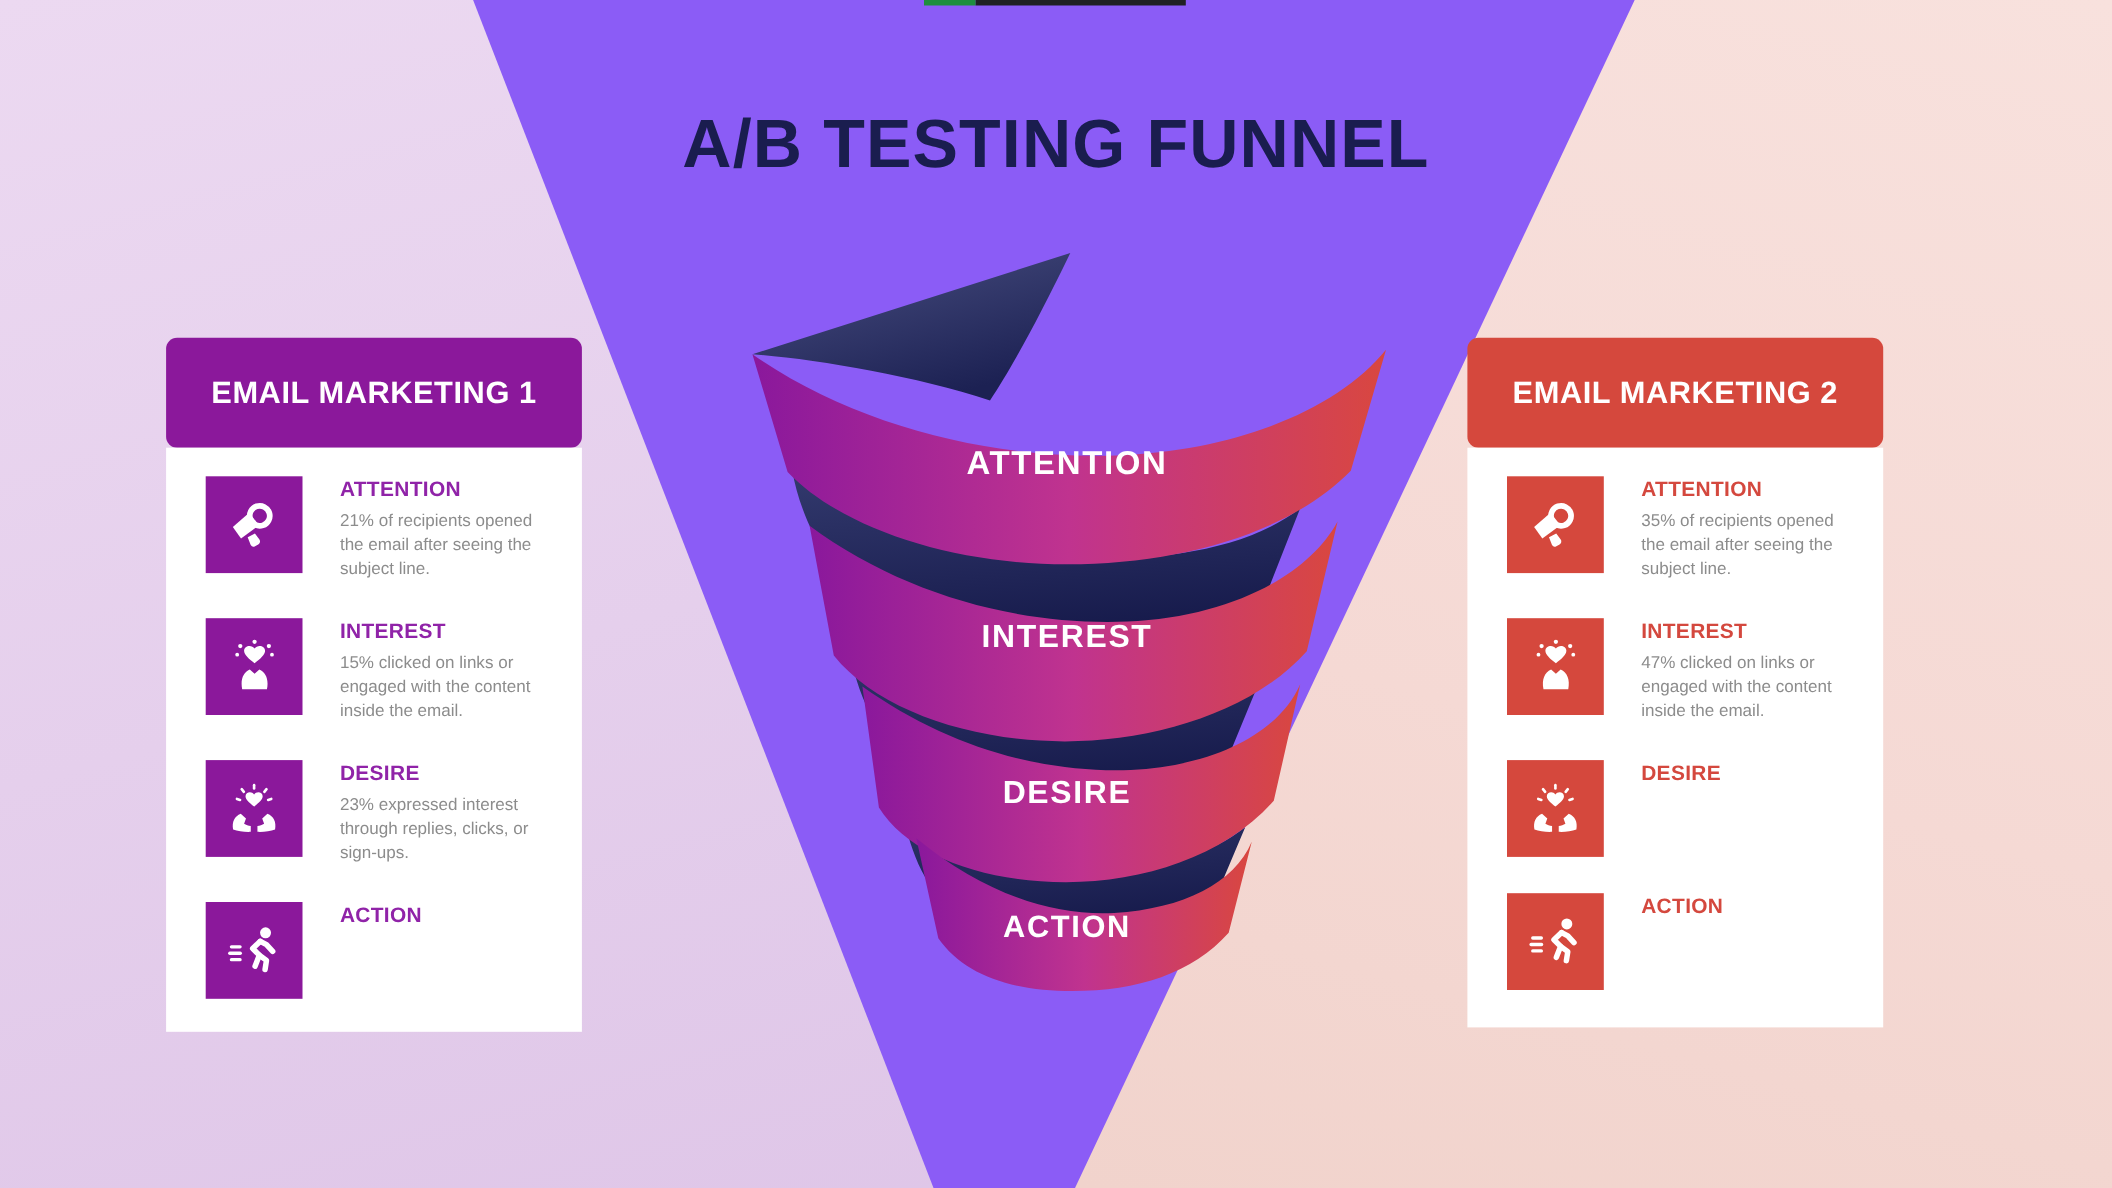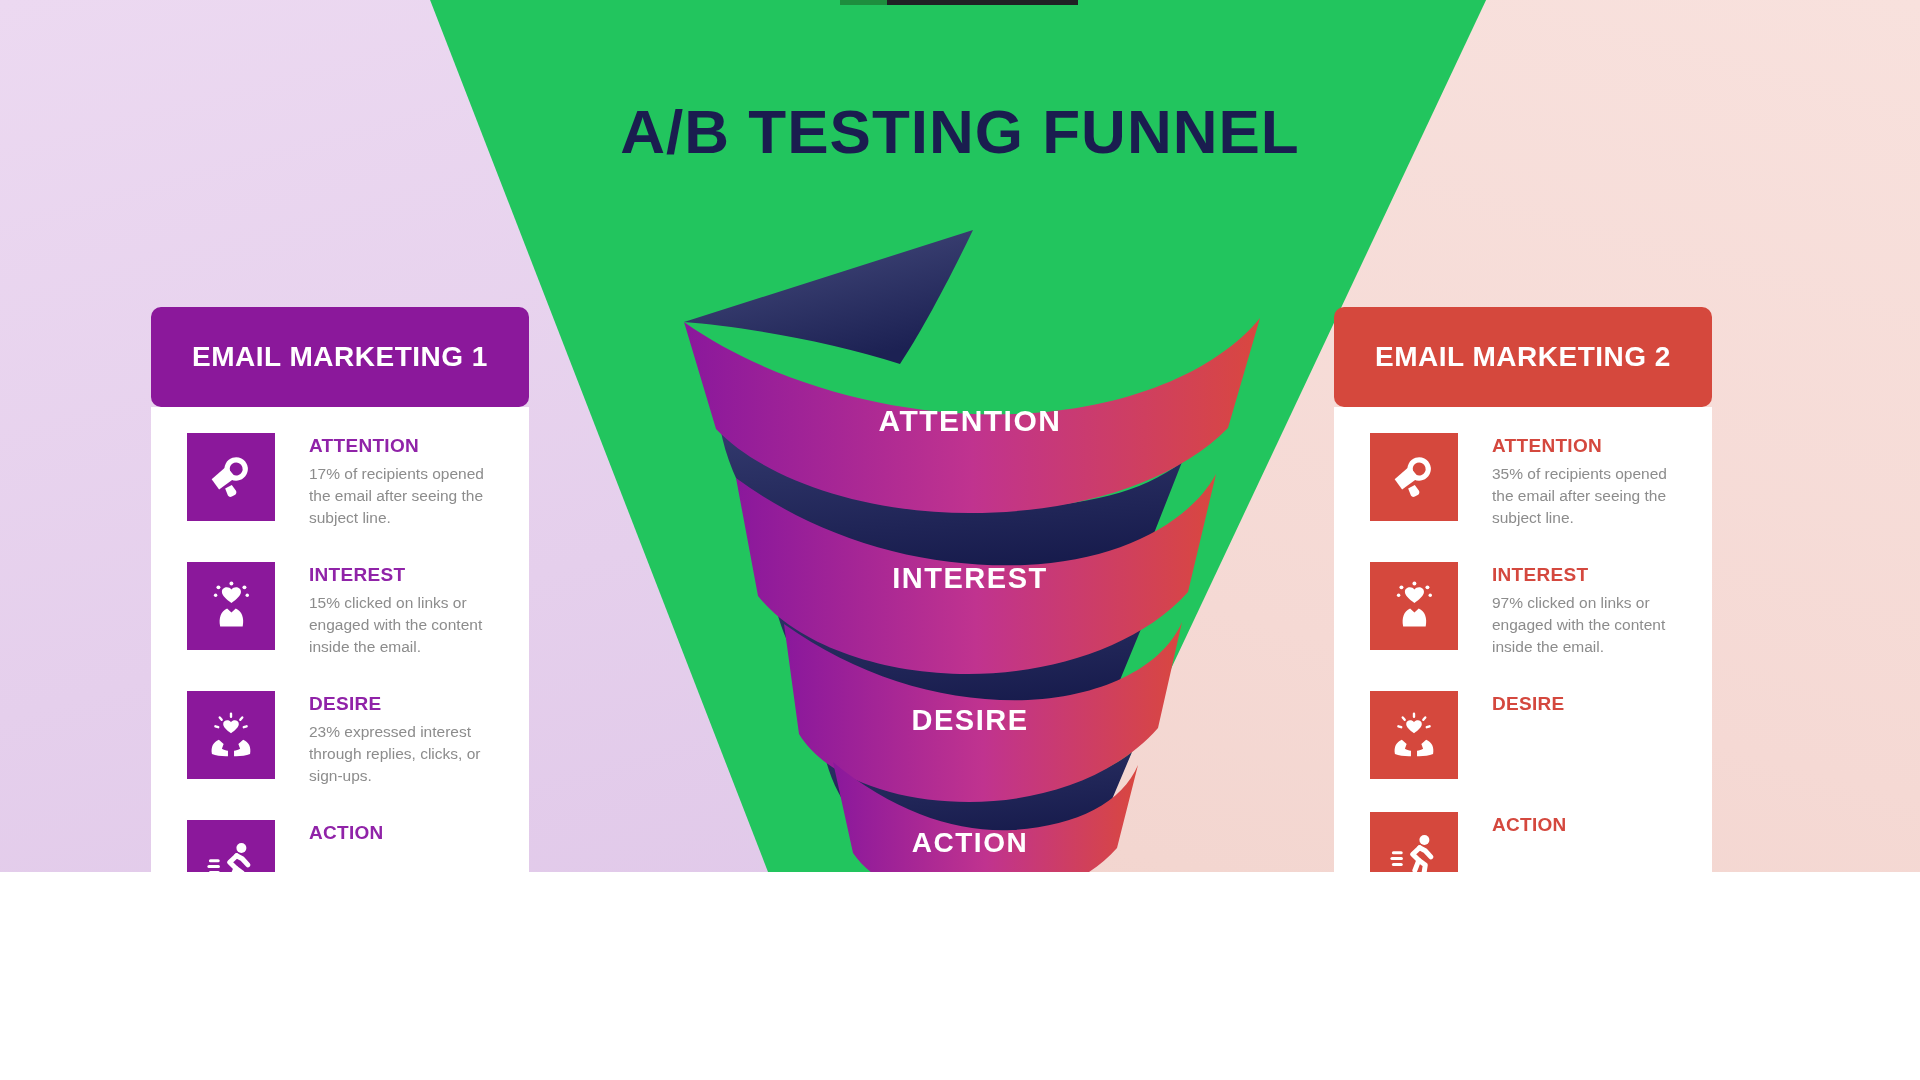--- a/index.html
+++ b/index.html
@@ -1,17 +1,17 @@
 <!DOCTYPE html>
 <html><head>
 <meta charset="utf-8">
 <style>
   html,body{margin:0;padding:0;background:#fff;}
-  #stage{position:relative;width:1920px;height:872px;overflow:hidden;
-         font-family:"Liberation Sans",sans-serif;background:#22c55e;}
+  #stage{position:relative;width:1920px;height:1080px;overflow:hidden;
+         font-family:"Liberation Sans",sans-serif;background:#8b5cf6;}
 
   
   .wedge{position:absolute;top:0;left:0;width:1920px;height:1080px;}
   .wedge.left{background:linear-gradient(165deg,#ECD9F1 0%,#E5CFEC 45%,#DCC2E6 100%);
               clip-path:polygon(0 0,22.4% 0,44.2% 100%,0 100%);}
   .wedge.right{background:linear-gradient(195deg,#F8E1DD 0%,#F5D9D4 50%,#EFD0C8 100%);
                clip-path:polygon(77.4% 0,100% 0,100% 100%,50.9% 100%);}
 
   
   .topbar{position:absolute;top:0;height:5px;}
@@ -111,21 +111,21 @@
           <svg viewBox="0 0 24 24">
               <g transform="rotate(-18 12 12)" fill="#fff">
             <circle cx="15.4" cy="9.2" r="4.2" fill="none" stroke="#fff" stroke-width="2.4"></circle>
             <path d="M11.6 6.6 L3.2 10.2 L5 15.8 L13.9 12.9 Z"></path>
             <path d="M7.8 16.2 l3.4 -0.6 1.0 3.0 a1.4 1.4 0 0 1 -1.1 1.8 l-1.5 0.3 a1.4 1.4 0 0 1 -1.6 -1.0 Z"></path>
           </g>
             </svg>
         </div>
         <div class="stage-text">
           <div class="stage-heading">ATTENTION</div>
-          <div class="stage-body">17% of recipients opened the email after seeing the subject line.</div>
+          <div class="stage-body">21% of recipients opened the email after seeing the subject line.</div>
         </div>
       </div>
 
       <div class="stage-item">
         <div class="icon-square">
           <svg viewBox="0 0 24 24">
               <g fill="#fff">
             <path d="M12.2 4.4 C13.4 2.6 16.6 3.1 16.6 5.4 C16.6 7.1 14.6 8.8 12.2 10.6 C9.8 8.8 7.8 7.1 7.8 5.4 C7.8 3.1 11.0 2.6 12.2 4.4 Z"></path>
             <circle cx="6.2" cy="3.4" r="0.9"></circle>
                 <circle cx="12.2" cy="1.6" r="0.9"></circle>
@@ -218,21 +218,21 @@
                 <circle cx="12.2" cy="1.6" r="0.9"></circle>
                 <circle cx="18.2" cy="3.4" r="0.9"></circle>
             <circle cx="4.9" cy="7.0" r="0.8"></circle>
                 <circle cx="19.5" cy="7.0" r="0.8"></circle>
             <path d="M7.0 21.5 C6.2 17.5 7.4 14.4 10.2 13.2 L12.2 15.0 L14.2 13.2 C17.0 14.4 18.2 17.5 17.4 21.5 Z"></path>
           </g>
             </svg>
         </div>
         <div class="stage-text">
           <div class="stage-heading">INTEREST</div>
-          <div class="stage-body">97% clicked on links or engaged with the content inside the email.</div>
+          <div class="stage-body">47% clicked on links or engaged with the content inside the email.</div>
         </div>
       </div>
 
       <div class="stage-item">
         <div class="icon-square">
           <svg viewBox="0 0 24 24">
               <g fill="#fff">
             <path d="M12 6.1 C13.0 4.6 15.6 5.0 15.6 6.9 C15.6 8.3 14.0 9.7 12 11.2 C10.0 9.7 8.4 8.3 8.4 6.9 C8.4 5.0 11.0 4.6 12 6.1 Z"></path>
             <g stroke="#fff" stroke-width="1.1" stroke-linecap="round" fill="none">
               <path d="M12 2.2 v1.4"></path>

